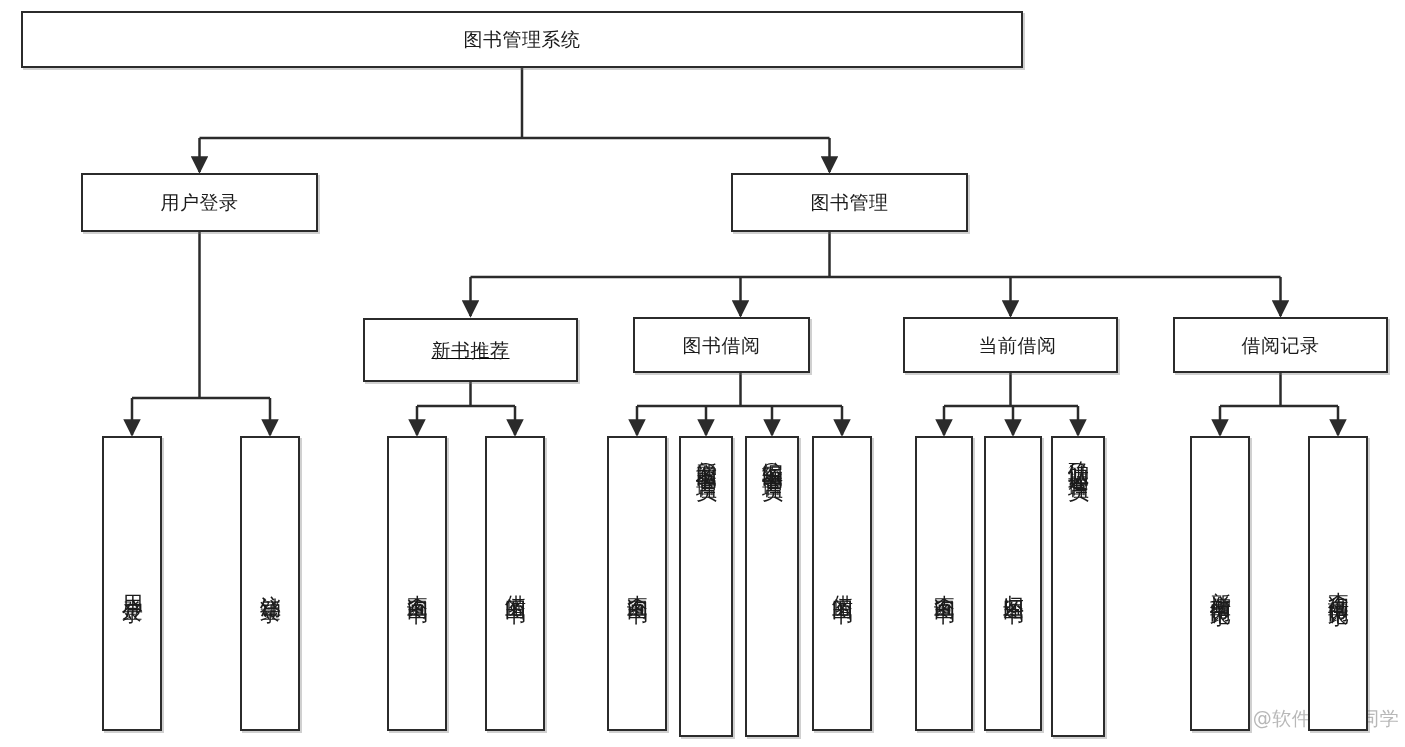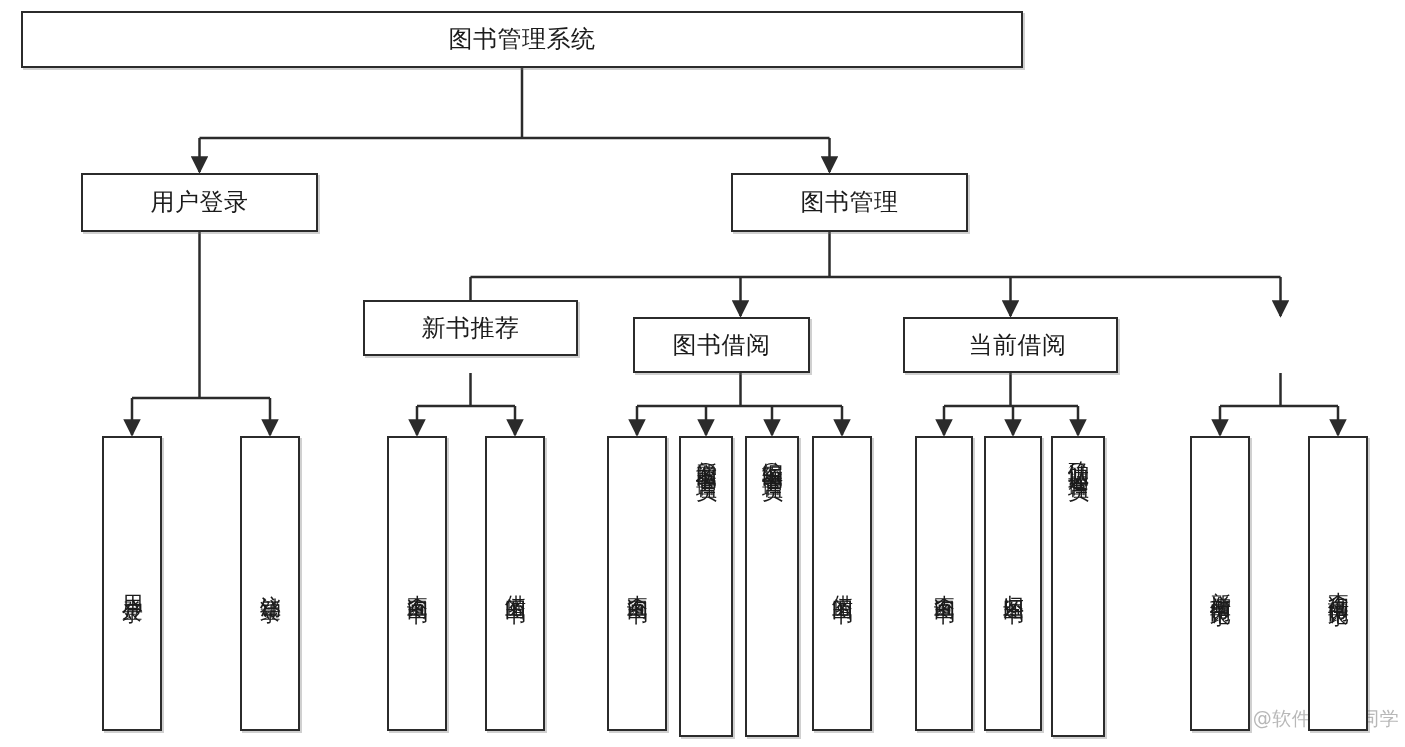--- a/index.html
+++ b/index.html
@@ -25,21 +25,21 @@
     box-sizing: border-box;
     background: #ffffff;
     border: 2.5px solid #2b2b2b;
     box-shadow: 2px 2px 0 rgba(120,120,120,0.35);
     display: flex;
     align-items: center;
     justify-content: center;
   }
   .node-label {
     color: #1b1b1b;
-    font-size: 24px;
+    font-size: 19px;
     line-height: 1.18;
     letter-spacing: 0.5px;
     white-space: nowrap;
     text-align: center;
   }
   .node-box.vertical {
     align-items: flex-start;
     justify-content: center;
     padding-top: 6px;
   }
@@ -118,28 +118,31 @@
   <div id="watermark" style="left: 1190px; top: 706px;">CSDN @软件_小贺同学</div>
 <div class="node-box" style="left: 21px; top: 11px; width: 1002px; height: 57px;">
       <span class="node-label">图书管理系统</span>
     </div>
     <div class="node-box" style="left: 81px; top: 173px; width: 237px; height: 59px;">
       <span class="node-label">用户登录</span>
     </div>
     <div class="node-box" style="left: 711px; top: 173px; width: 237px; height: 59px; margin-left: 20px;">
       <span class="node-label">图书管理</span>
     </div>
-    <div class="node-box" style="left: 363px; top: 300px; width: 215px; height: 56px;">
+    <div class="node-box" style="left: 363px; top: 318px; width: 215px; height: 64px; text-decoration: underline;">
       <span class="node-label">新书推荐</span>
     </div>
     <div class="node-box" style="left: 633px; top: 317px; width: 177px; height: 56px;">
       <span class="node-label">图书借阅</span>
     </div>
     <div class="node-box" style="left: 903px; top: 317px; width: 215px; height: 56px; padding-left: 14px;">
       <span class="node-label">当前借阅</span>
+    </div>
+    <div class="node-box" style="left: 1173px; top: 317px; width: 215px; height: 56px;">
+      <span class="node-label">借阅记录</span>
     </div>
     <div class="node-box vertical centered" style="left: 102px; top: 436px; width: 60px; height: 295px;">
       <span class="node-label">用户登录</span>
     </div>
     <div class="node-box vertical centered" style="left: 240px; top: 436px; width: 60px; height: 295px;">
       <span class="node-label">注销登录</span>
     </div>
     <div class="node-box vertical centered" style="left: 387px; top: 436px; width: 60px; height: 295px;">
       <span class="node-label">查询图书</span>
     </div>

